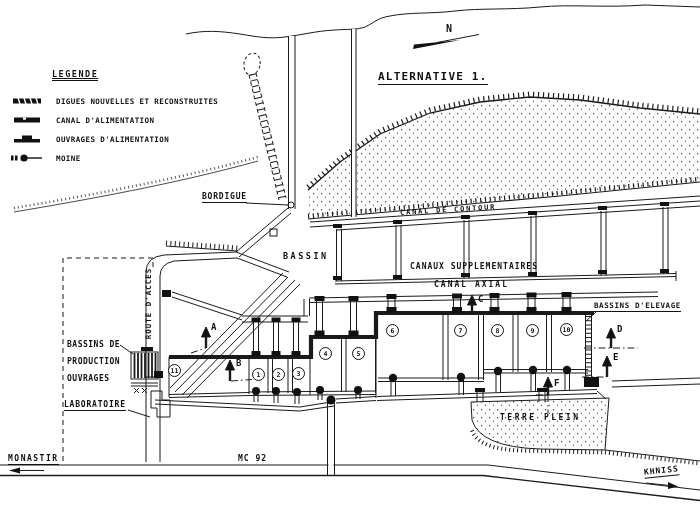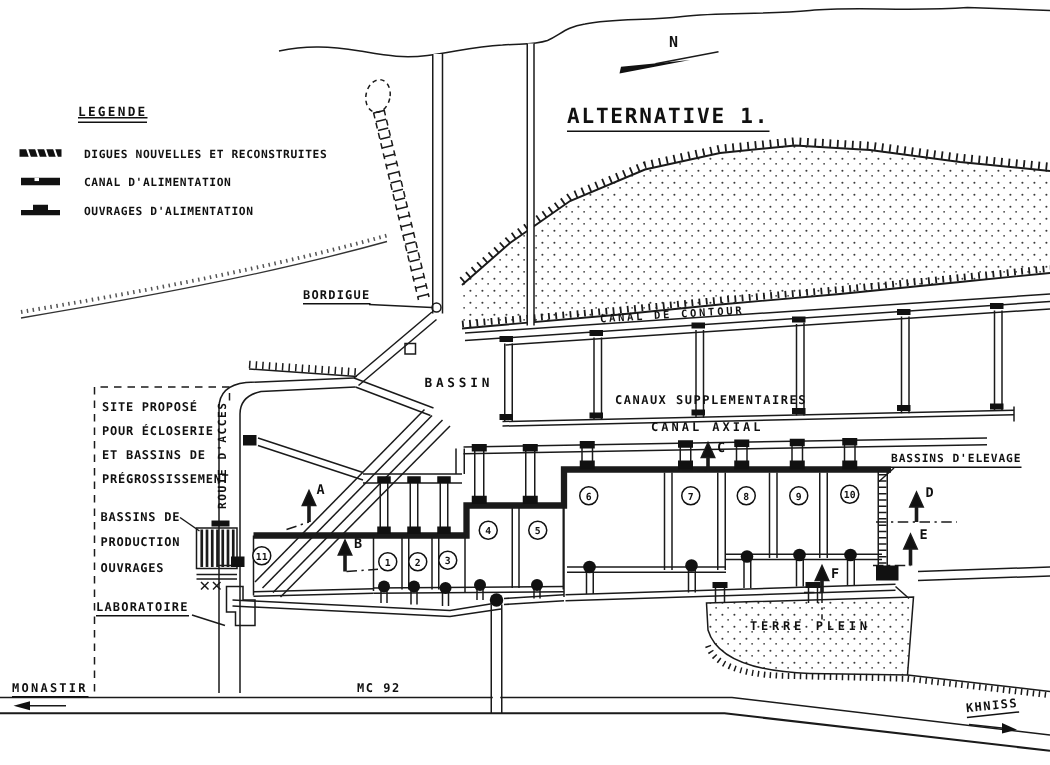--- a/index.html
+++ b/index.html
@@ -386,44 +386,47 @@
       </svg>
       <span class="legend-lab">CANAL D'ALIMENTATION</span>
     </div>
     <div class="legend-row">
       <svg class="legend-sym" viewBox="0 0 34 12">
         <rect x="4" y="6" width="26" height="3.5" fill="#111"></rect>
         <rect x="12" y="2.5" width="10" height="4" fill="#111"></rect>
       </svg>
       <span class="legend-lab">OUVRAGES D'ALIMENTATION</span>
     </div>
+    <div class="legend-row">
+      <svg class="legend-sym" viewBox="0 0 34 12">
+        <rect x="1" y="3.5" width="2.5" height="5" fill="#111"></rect>
+        <rect x="5" y="3.5" width="2.5" height="5" fill="#111"></rect>
+        <circle cx="14" cy="6" r="3.6" fill="#111"></circle>
+        <line x1="17" y1="6" x2="32" y2="6" stroke="#111" stroke-width="1.4"></line>
+      </svg>
+      <span class="legend-lab">MOINE</span>
+    </div>
   </div>
 </div>
 
-<div class="lbl u" style="left:378px;top:70px;font-size:14px;letter-spacing:1.2px;">ALTERNATIVE 1.</div>
+<div class="lbl u" style="left:378px;top:70px;font-size:11px;letter-spacing:1.2px;">ALTERNATIVE 1.</div>
 <div class="lbl" style="left:446px;top:23px;font-size:10px;">N</div>
 <div class="lbl u" style="left:202px;top:192px;letter-spacing:0.8px;">BORDIGUE</div>
 <div class="lbl" style="left:283px;top:251px;letter-spacing:2.5px;font-size:8.5px;">BASSIN</div>
 <div class="lbl" style="left:400px;top:206px;font-size:7px;letter-spacing:1.8px;transform:rotate(-3.5deg);">CANAL DE CONTOUR</div>
 <div class="lbl" style="left:410px;top:262px;letter-spacing:1px;">CANAUX SUPPLEMENTAIRES</div>
 <div class="lbl" style="left:434px;top:280px;letter-spacing:2px;">CANAL AXIAL</div>
 <div class="lbl u" style="left:594px;top:301px;font-size:7.5px;letter-spacing:0.6px;">BASSINS D'ELEVAGE</div>
 <div class="lbl" style="left:100px;top:299px;width:96px;text-align:center;font-size:7.5px;transform:rotate(-90deg);">ROUTE D'ACCES</div>
 <div class="lbl" style="left:500px;top:413px;letter-spacing:2.5px;text-align:right;">TERRE PLEIN</div>
 <div class="lbl u" style="left:64px;top:400px;letter-spacing:0.8px;">LABORATOIRE</div>
 <div class="lbl u" style="left:8px;top:454px;letter-spacing:1.5px;">MONASTIR</div>
 <div class="lbl" style="left:238px;top:454px;letter-spacing:1px;">MC 92</div>
 <div class="lbl u" style="left:644px;top:466px;letter-spacing:1px;transform:rotate(-6deg);">KHNISS</div>
 
-<div class="lbl note" style="left:68px;top:264px;">
-  <div>SITE PROPOSÉ</div>
-  <div>POUR ÉCLOSERIE</div>
-  <div>ET BASSINS DE</div>
-  <div>PRÉGROSSISSEMENT</div>
-</div>
 <div class="lbl note" style="left:67px;top:336px;line-height:17px;">
   <div>BASSINS DE</div>
   <div>PRODUCTION</div>
   <div>OUVRAGES</div>
 </div>
 
 <div class="num-circle" style="left:252px;top:368px;">1</div>
 <div class="num-circle" style="left:272px;top:368px;">2</div>
 <div class="num-circle" style="left:292px;top:367px;">3</div>
 <div class="num-circle" style="left:319px;top:347px;">4</div>

